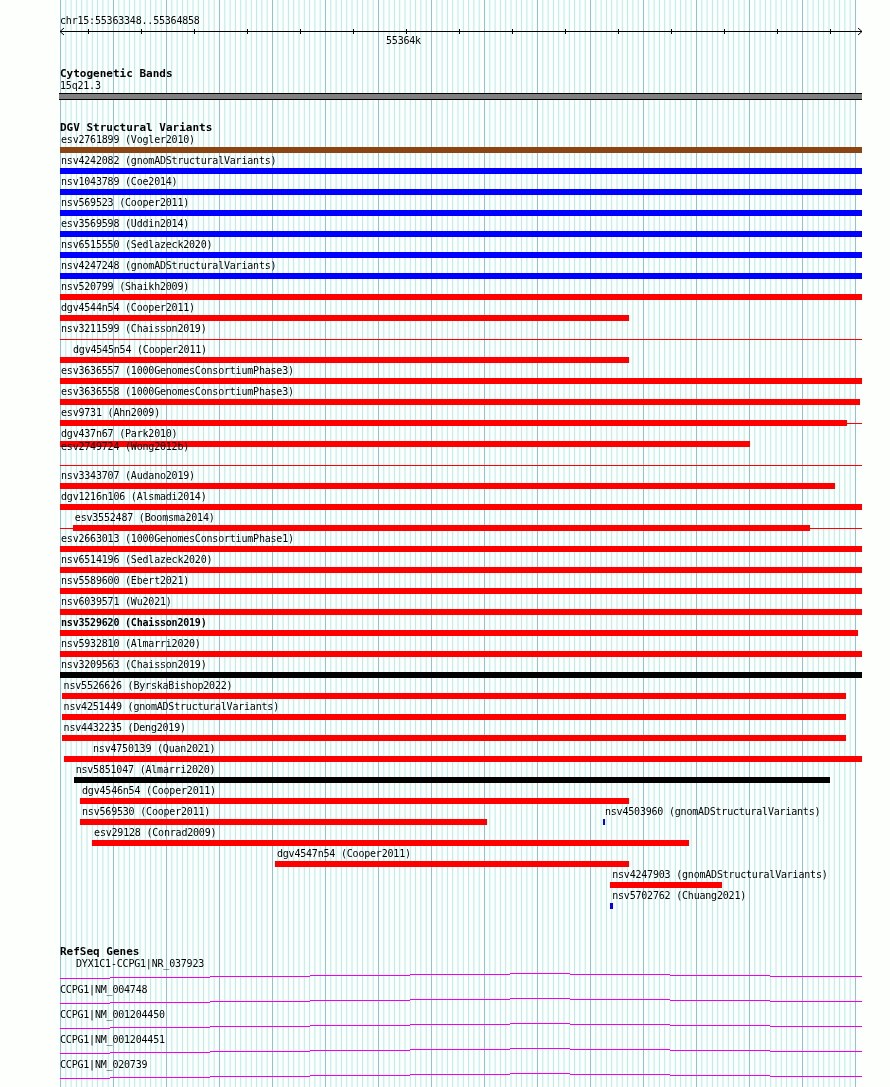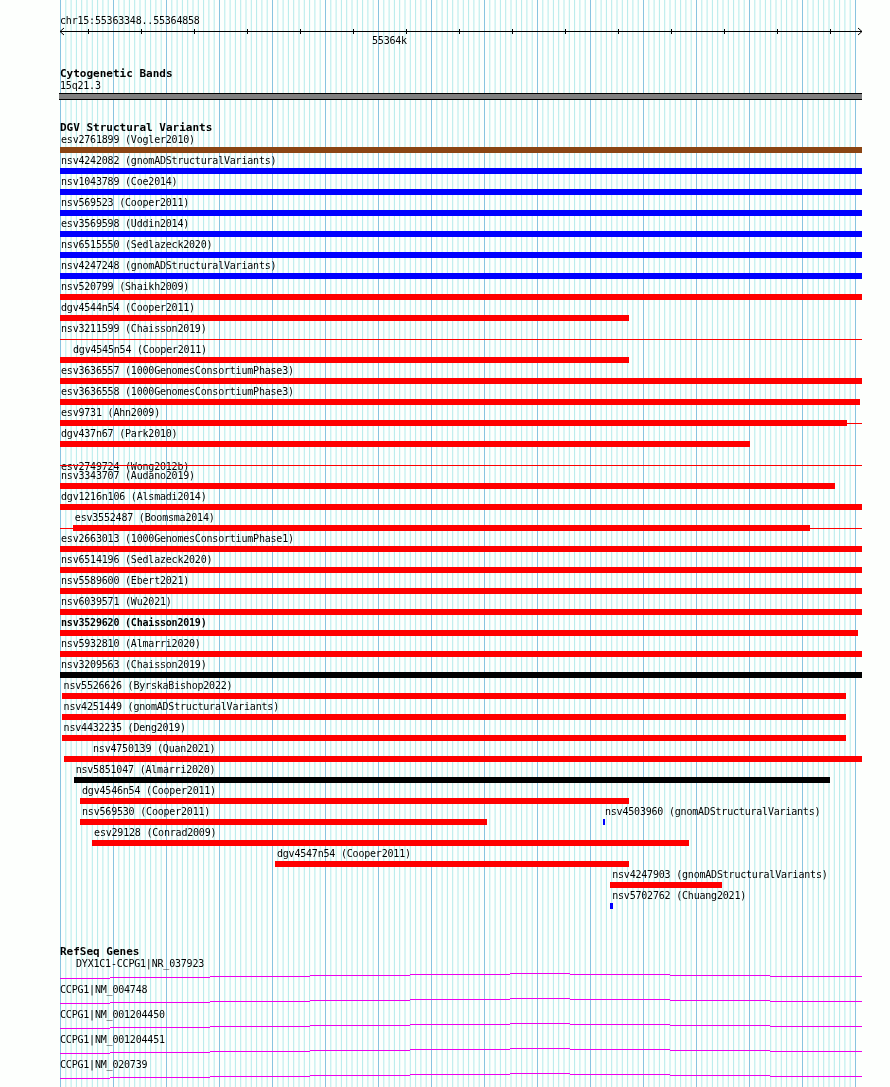--- a/index.html
+++ b/index.html
@@ -183,21 +183,21 @@
       <line x1="348.5" x2="348.5" y1="3" y2="8" stroke="#000"></line>
       <line x1="401.5" x2="401.5" y1="3" y2="8" stroke="#000"></line>
       <line x1="454.5" x2="454.5" y1="3" y2="8" stroke="#000"></line>
       <line x1="507.5" x2="507.5" y1="3" y2="8" stroke="#000"></line>
       <line x1="560.5" x2="560.5" y1="3" y2="8" stroke="#000"></line>
       <line x1="613.5" x2="613.5" y1="3" y2="8" stroke="#000"></line>
       <line x1="666.5" x2="666.5" y1="3" y2="8" stroke="#000"></line>
       <line x1="719.5" x2="719.5" y1="3" y2="8" stroke="#000"></line>
       <line x1="772.5" x2="772.5" y1="3" y2="8" stroke="#000"></line>
     </svg>
-  <div class="lbl" style="left:372px;top:35px;">55364k</div>
+  <div class="lbl" style="left:386px;top:35px;">55364k</div>
 
   <div class="hdr" style="left:60px;top:68px;">Cytogenetic Bands</div>
   <div class="lbl" style="left:60px;top:80px;">15q21.3</div>
   <div class="bar" style="left:59px;top:93px;width:803px;height:5px;background:#808080;border-top:1px solid #000;border-bottom:1px solid #000;"></div>
 
   <div class="hdr" style="left:60px;top:122px;">DGV Structural Variants</div>
   <div id="dgv">
       <div class="lbl" style="left: 61px; top: 134px;">esv2761899 (Vogler2010)</div>
       <div class="bar" style="left: 60px; top: 147px; width: 802px; height: 6px; background: rgb(139, 69, 19);"></div>
       <div class="lbl" style="left: 61px; top: 155px;">nsv4242082 (gnomADStructuralVariants)</div>
@@ -222,21 +222,21 @@
       <div class="bar" style="left: 60px; top: 357px; width: 568.618px; height: 6px; background: rgb(255, 0, 0);"></div>
       <div class="lbl" style="left: 61px; top: 365px;">esv3636557 (1000GenomesConsortiumPhase3)</div>
       <div class="bar" style="left: 60px; top: 378px; width: 802px; height: 6px; background: rgb(255, 0, 0);"></div>
       <div class="lbl" style="left: 61px; top: 386px;">esv3636558 (1000GenomesConsortiumPhase3)</div>
       <div class="bar" style="left: 60px; top: 399px; width: 799.594px; height: 6px; background: rgb(255, 0, 0);"></div>
       <div class="lbl" style="left: 61px; top: 407px;">esv9731 (Ahn2009)</div>
       <div class="bar" style="left: 60px; top: 423px; width: 802px; height: 1px; background: rgb(255, 0, 0);"></div>
       <div class="bar" style="left: 60px; top: 420px; width: 786.762px; height: 6px; background: rgb(255, 0, 0);"></div>
       <div class="lbl" style="left: 61px; top: 428px;">dgv437n67 (Park2010)</div>
       <div class="bar" style="left: 60px; top: 441px; width: 689.72px; height: 6px; background: rgb(255, 0, 0);"></div>
-      <div class="lbl" style="left: 61px; top: 461px; text-align: right;">esv2749724 (Wong2012b)</div>
+      <div class="lbl" style="left: 61px; top: 441px; text-align: right;">esv2749724 (Wong2012b)</div>
       <div class="bar" style="left: 60px; top: 465px; width: 802px; height: 1px; background: rgb(255, 0, 0);"></div>
       <div class="lbl" style="left: 61px; top: 470px;">nsv3343707 (Audano2019)</div>
       <div class="bar" style="left: 60px; top: 483px; width: 774.732px; height: 6px; background: rgb(255, 0, 0);"></div>
       <div class="lbl" style="left: 61px; top: 491px;">dgv1216n106 (Alsmadi2014)</div>
       <div class="bar" style="left: 60px; top: 504px; width: 802px; height: 6px; background: rgb(255, 0, 0);"></div>
       <div class="lbl" style="left: 74.832px; top: 512px;">esv3552487 (Boomsma2014)</div>
       <div class="bar" style="left: 60px; top: 528px; width: 802px; height: 1px; background: rgb(255, 0, 0);"></div>
       <div class="bar" style="left: 72.832px; top: 525px; width: 737.038px; height: 6px; background: rgb(255, 0, 0);"></div>
       <div class="lbl" style="left: 61px; top: 533px;">esv2663013 (1000GenomesConsortiumPhase1)</div>
       <div class="bar" style="left: 60px; top: 546px; width: 802px; height: 6px; background: rgb(255, 0, 0);"></div>

